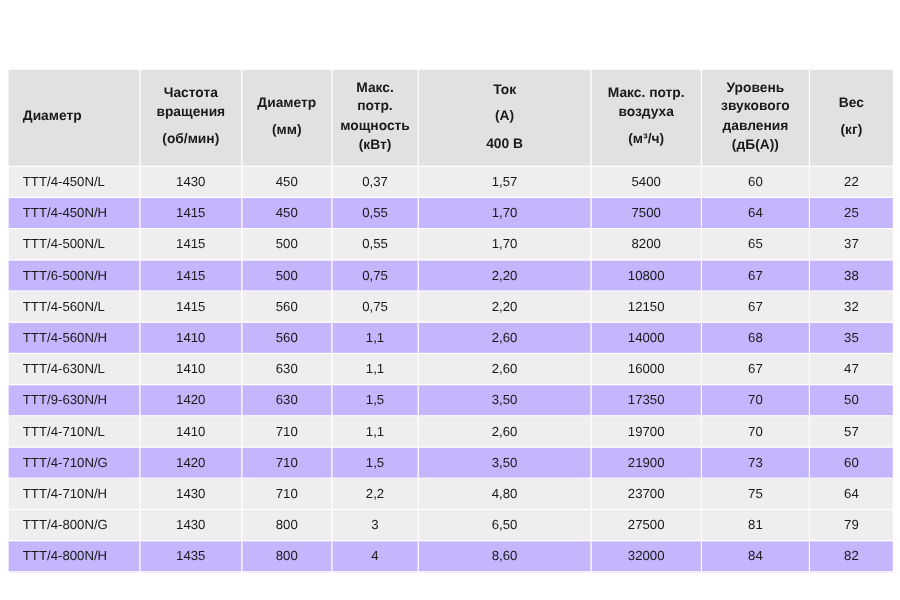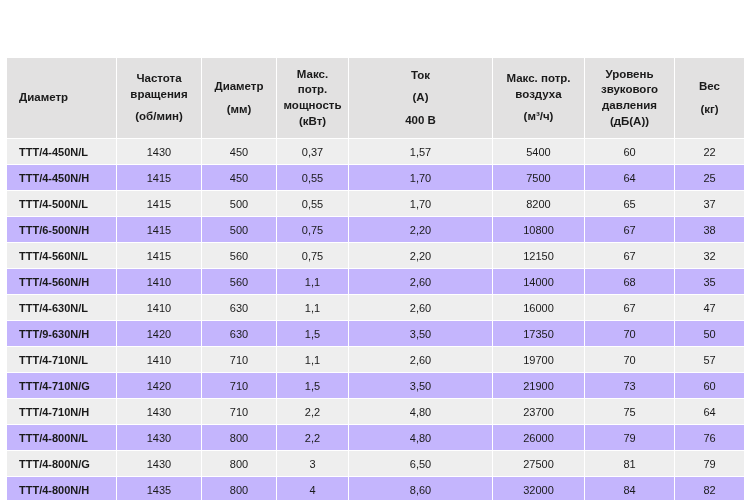--- a/index.html
+++ b/index.html
@@ -66,21 +66,20 @@
     font-size: 11px;
     text-align: center;
     vertical-align: middle;
     padding: 3px 3px;
     height: 19px;
     color: #1a1a1a;
   }
   table.spec tbody td.model {
     text-align: left;
     padding-left: 12px;
-    font-weight: bold;
   }
   table.spec tbody tr.odd td {
     background: #eeeeee;
   }
   table.spec tbody tr.even td {
     background: #c4b5fd;
   }
 </style>
 </head>
 <body>
@@ -248,30 +247,20 @@
           <tr class="odd">
             <td class="model">TTT/4-710N/H</td>
             <td>1430</td>
             <td>710</td>
             <td>2,2</td>
             <td>4,80</td>
             <td>23700</td>
             <td>75</td>
             <td>64</td>
           </tr>
-          <tr class="even">
-            <td class="model">TTT/4-800N/L</td>
-            <td>1430</td>
-            <td>800</td>
-            <td>2,2</td>
-            <td>4,80</td>
-            <td>26000</td>
-            <td>79</td>
-            <td>76</td>
-          </tr>
           <tr class="odd">
             <td class="model">TTT/4-800N/G</td>
             <td>1430</td>
             <td>800</td>
             <td>3</td>
             <td>6,50</td>
             <td>27500</td>
             <td>81</td>
             <td>79</td>
           </tr>

